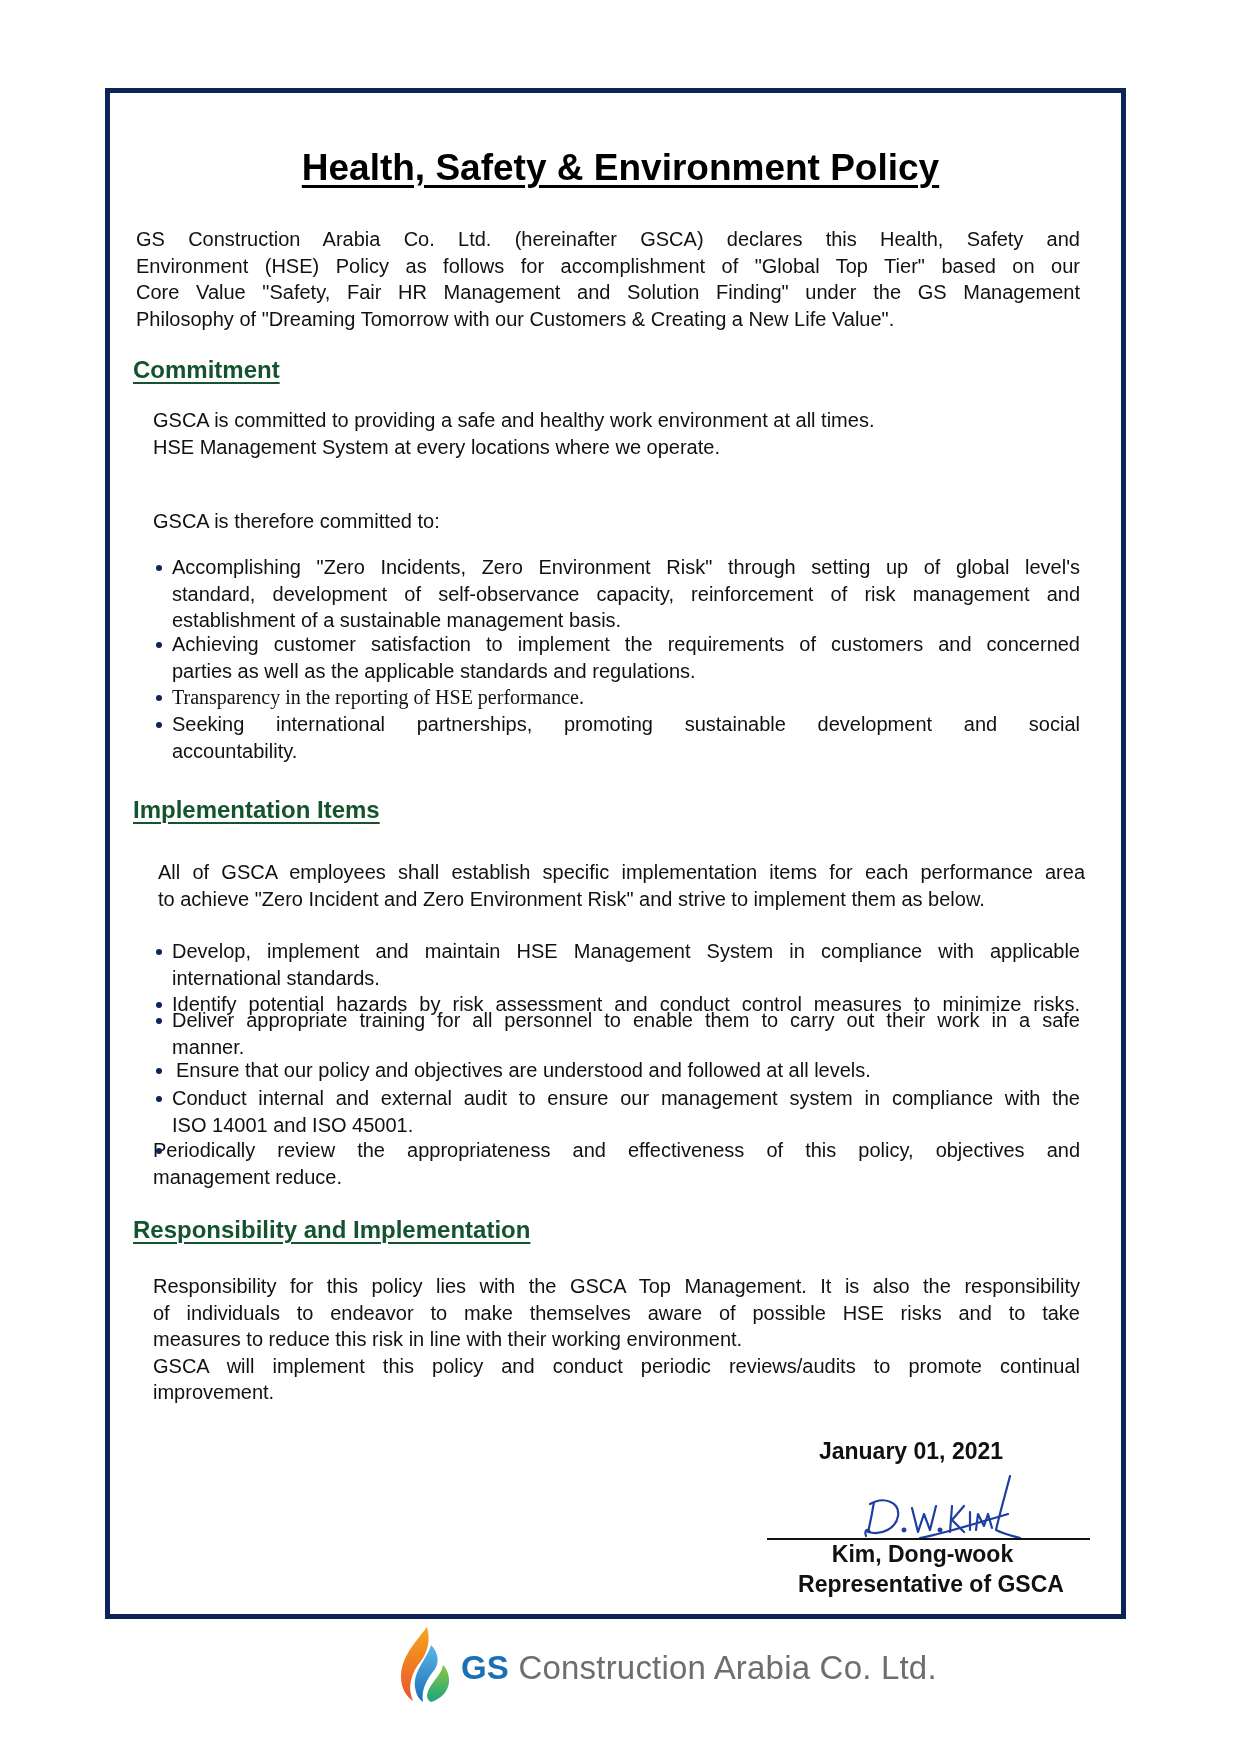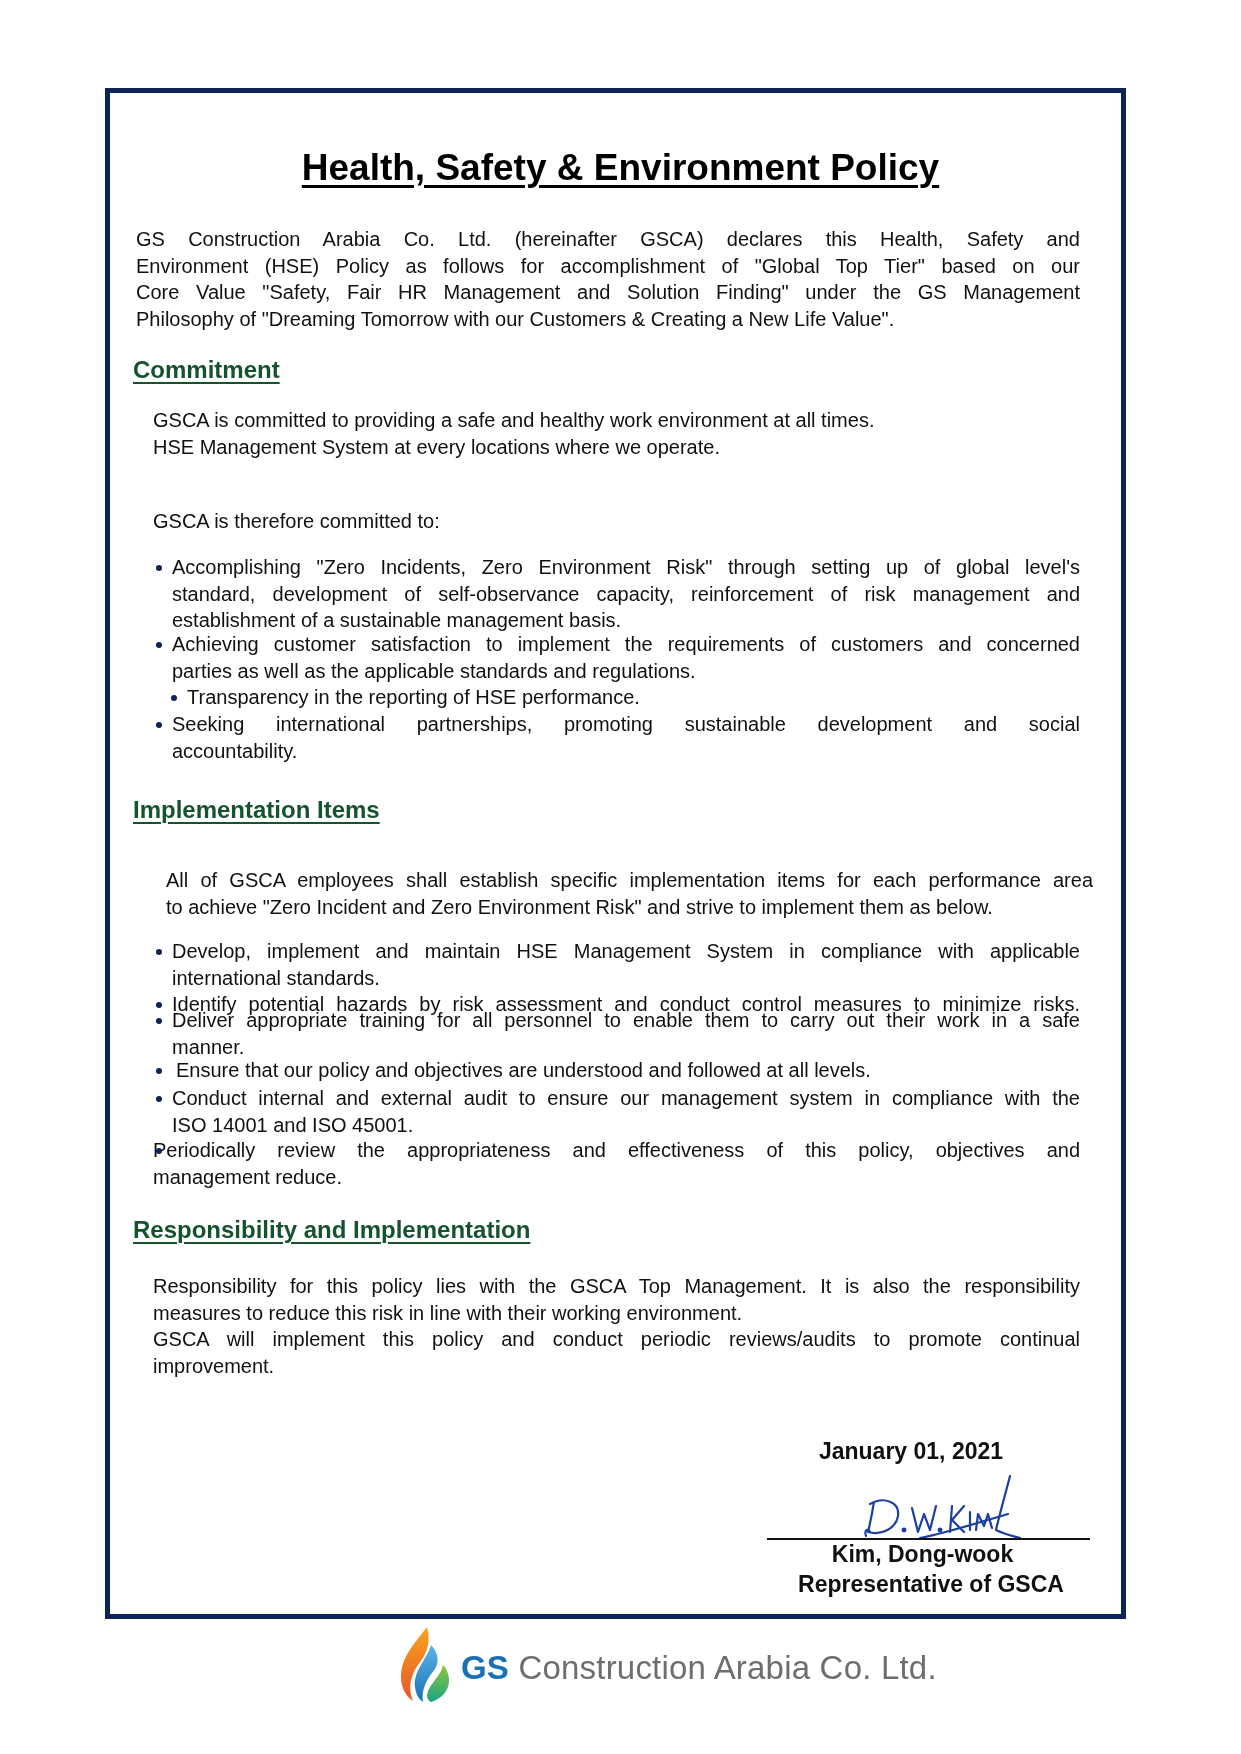--- a/index.html
+++ b/index.html
@@ -52,37 +52,37 @@
         <div class="line">establishment of a sustainable management basis.</div>
       </div>
     </div>
     <div class="bullet" style="left: 153px; top: 631px; width: 927px;">
       <span class="bullet-dot" style="left: 3px; top: 11px;"></span>
       <div style="margin-left: 19px;">
         <div class="line full">Achieving customer satisfaction to implement the requirements of customers and concerned</div>
         <div class="line">parties as well as the applicable standards and regulations.</div>
       </div>
     </div>
-    <div class="bullet" style="left: 168px; top: 684px; width: 927px;">
+    <div class="bullet" style="left: 153px; top: 684px; width: 927px; font-family: Liberation Serif, serif;">
       <span class="bullet-dot" style="left: 3px; top: 11px;"></span>
       <div style="margin-left: 19px;">
         <div class="line">Transparency in the reporting of HSE performance.</div>
       </div>
     </div>
     <div class="bullet" style="left: 153px; top: 711px; width: 927px;">
       <span class="bullet-dot" style="left: 3px; top: 11px;"></span>
       <div style="margin-left: 19px;">
         <div class="line full">Seeking international partnerships, promoting sustainable development and social</div>
         <div class="line">accountability.</div>
       </div>
     </div>
   </div>
 
 <div class="abs heading" style="left:133px; top:795px;">Implementation Items</div>
-<div class="para" style="left:166px; top:859px; width:927px;margin-top:8px;">
+<div class="para" style="left:158px; top:859px; width:927px;">
     <div class="line full">All of GSCA employees shall establish specific implementation items for each performance area</div>
     <div class="line">to achieve "Zero Incident and Zero Environment Risk" and strive to implement them as below.</div>
   </div>
 <div>
     <div class="bullet" style="left: 153px; top: 938px; width: 927px;">
       <span class="bullet-dot" style="left: 3px; top: 11px;"></span>
       <div style="margin-left: 19px;">
         <div class="line full">Develop, implement and maintain HSE Management System in compliance with applicable</div>
         <div class="line">international standards.</div>
       </div>
@@ -118,20 +118,21 @@
       <div style="">
         <div class="line full">Periodically review the appropriateness and effectiveness of this policy, objectives and</div>
         <div class="line">management reduce.</div>
       </div>
     </div>
   </div>
 
 <div class="abs heading" style="left:133px; top:1215px;">Responsibility and Implementation</div>
 <div class="para" style="left:153px; top:1273px; width:927px;">
     <div class="line full">Responsibility for this policy lies with the GSCA Top Management. It is also the responsibility</div>
+    <div class="line full">of individuals to endeavor to make themselves aware of possible HSE risks and to take</div>
     <div class="line">measures to reduce this risk in line with their working environment.</div>
     <div class="line full">GSCA will implement this policy and conduct periodic reviews/audits to promote continual</div>
     <div class="line">improvement.</div>
   </div>
 
 <div class="abs sig-text" style="left:760px; width:302px; top:1437px;">January 01, 2021</div>
 <svg class="abs" style="left:860px; top:1472px;" width="165" height="70" viewBox="0 0 165 70">
   <g fill="none" stroke="#1e3fa0" stroke-width="2.2" stroke-linecap="round" stroke-linejoin="round">
     <path d="M14 30 C12 42 10 52 8 60 M10 32 C24 24 40 30 38 44 C36 56 22 64 8 60"></path>
     <path d="M6 64 C4 58 8 56 10 60"></path>

